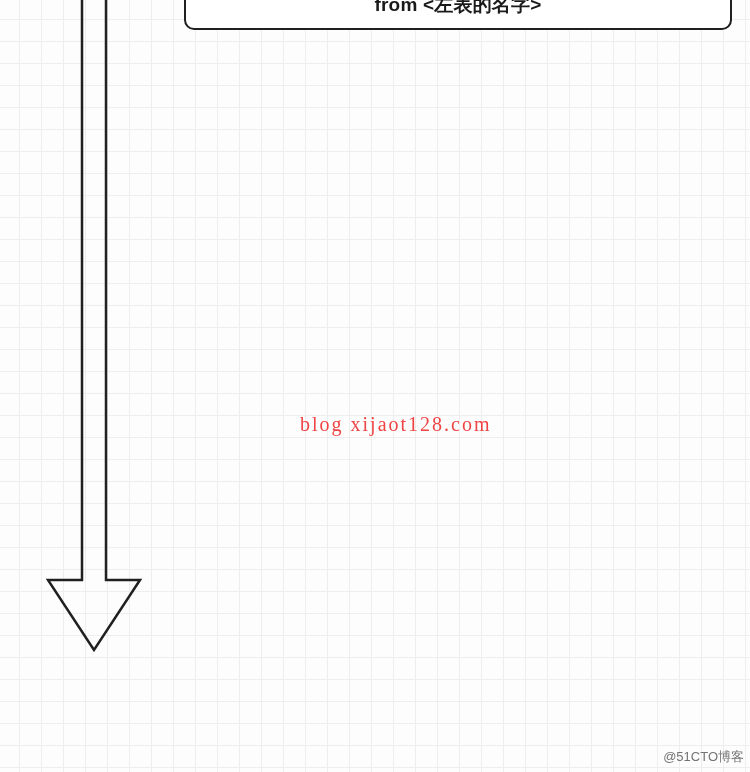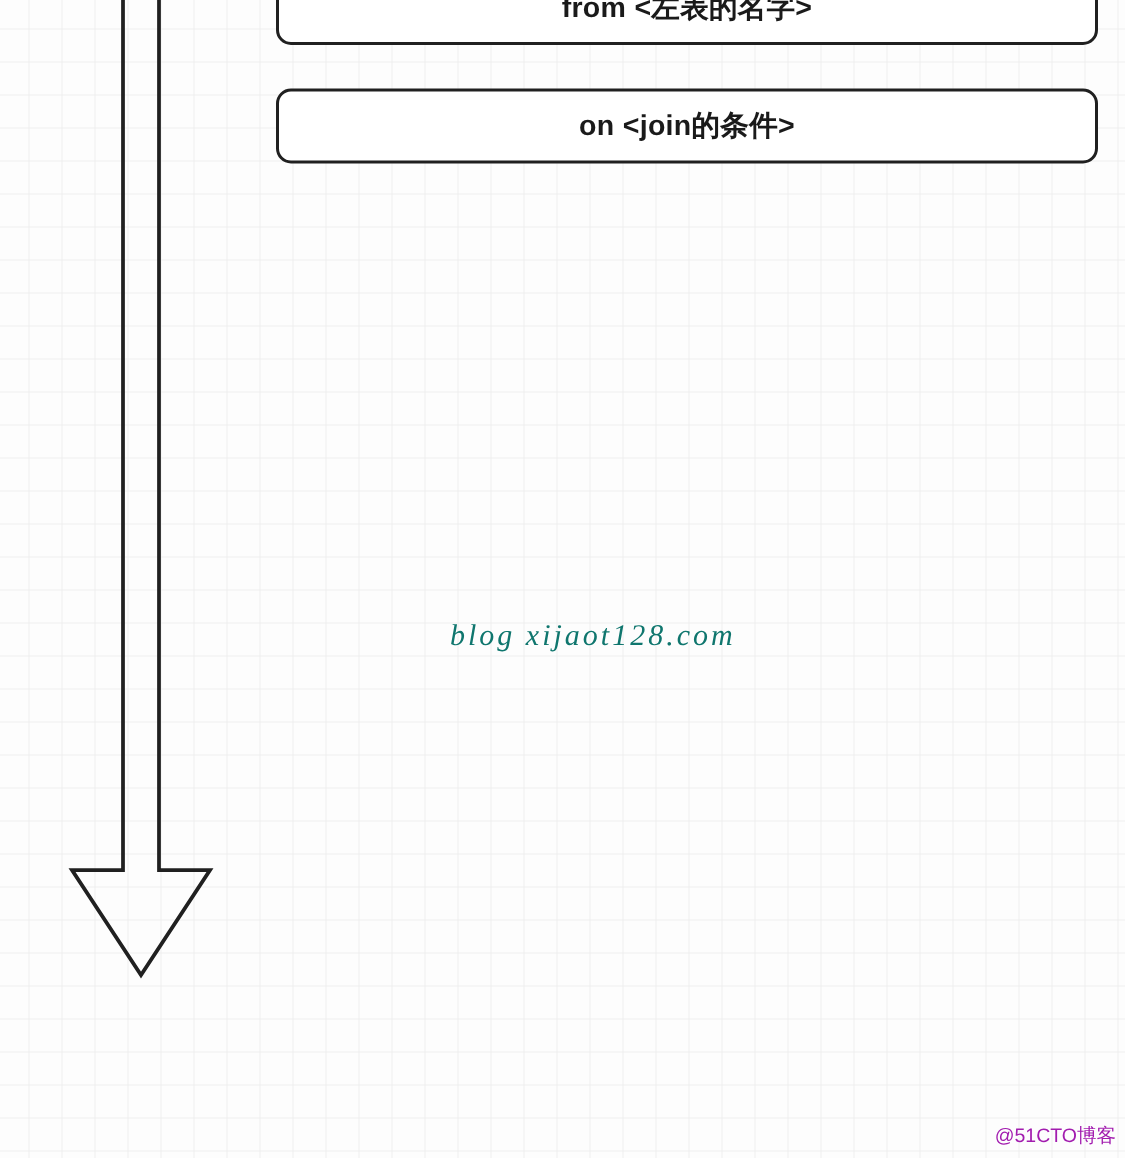--- a/index.html
+++ b/index.html
@@ -47,54 +47,50 @@
       font-weight: 700;
       font-size: 19px;
       color: #1a1a1a;
       margin-bottom: 28.5px;
       letter-spacing: 0.2px;
     }
     .watermark-mid {
       position: absolute;
       left: 300px;
       top: 413px;
-      color: #0f766e;
+      color: #ef4444;
       font-size: 20px;
       letter-spacing: 2px;
       font-family: Georgia, serif;
       pointer-events: none;
       user-select: none;
-      font-style: italic;
     }
     .watermark-corner {
       position: absolute;
       right: 6px;
       bottom: 6px;
-      color: #a21caf;
+      color: #737373;
       font-size: 13px;
       pointer-events: none;
       user-select: none;
     }
   </style>
 </head>
 <body>
 
 <div class="container">
 
   <div class="arrow-wrap">
     <svg width="120" height="660" viewBox="0 0 120 660">
       <path d="M 48 0 L 48 580 L 14 580 L 60 650 L 106 580 L 72 580 L 72 0" fill="none" stroke="#202020" stroke-width="2.5" stroke-linejoin="miter"></path>
     </svg>
   </div>
 
   <div class="boxes">
     <div class="step-box">
       <span>from  &lt;左表的名字&gt;</span>
     </div>
-    <div class="step-box">
-      <span>on &lt;join的条件&gt;</span>
-    </div>
   </div>
 
   <div class="watermark-mid">blog xijaot128.com</div>
   <div class="watermark-corner">@51CTO博客</div>
 
 </div>
 
 </body></html>

